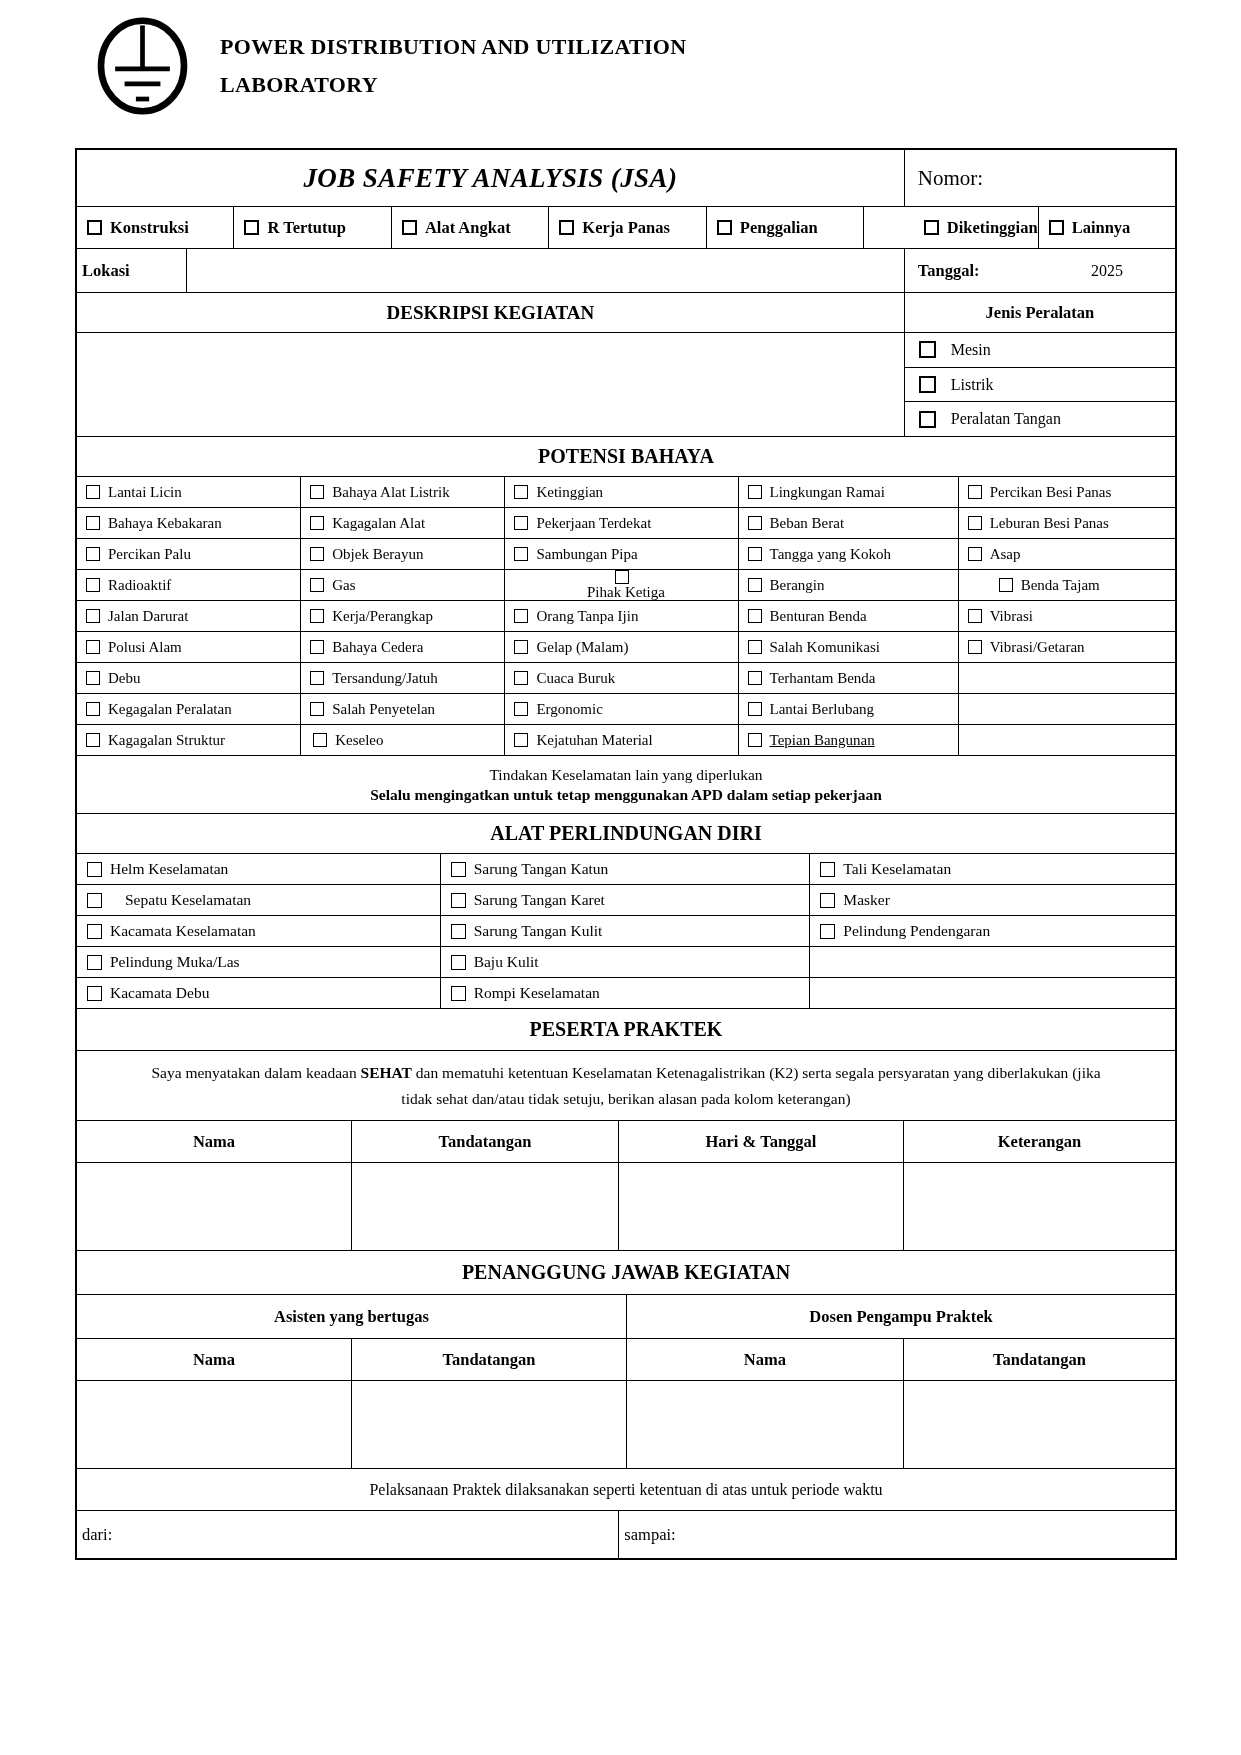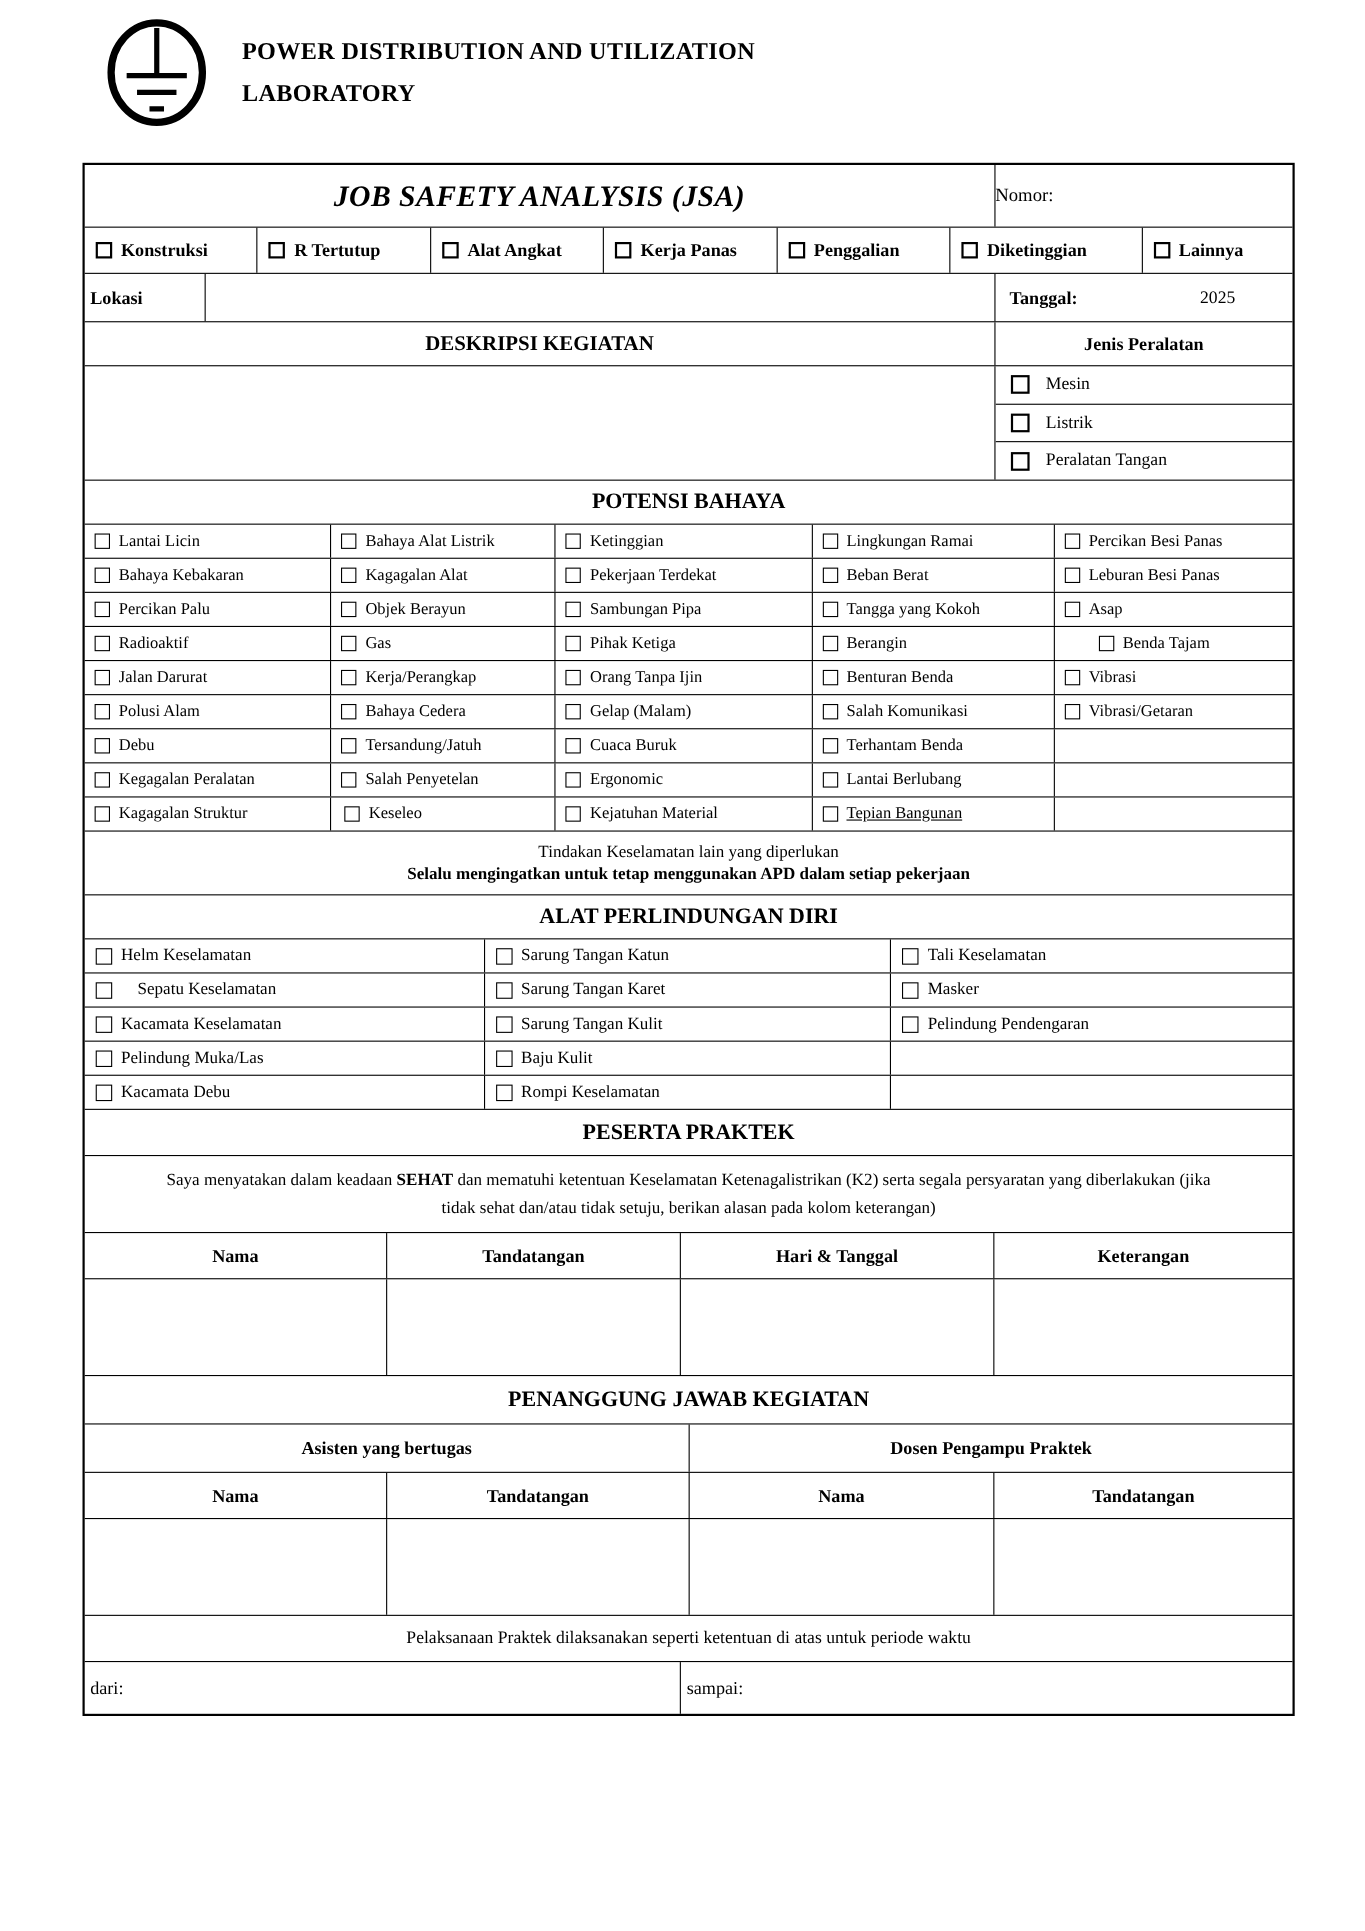--- a/index.html
+++ b/index.html
@@ -22,21 +22,21 @@
   .col{flex-direction:column;justify-content:center}
   .b{font-weight:bold}
   .fs20{font-size:20px}.fs19{font-size:19px}.fs17{font-size:16.5px}.fs16{font-size:16px}
   .pl13{padding-left:5px}
 
   .h56{height:56px}.h44{height:44px}.h42{height:42px}.h40{height:40px}.h104{height:104px}
   .h58{height:58px}.h70{height:70px}.h88{height:88px}.h48{height:48px}
   .hz{height:31px}.pp{height:31px}
 
   .title-cell{font-size:27px;font-weight:bold;font-style:italic;letter-spacing:.4px}
-  .nomor-cell{font-size:17px}
+  .nomor-cell{padding-left:13px;font-size:21px}
   .tanggal-cell{padding-left:13px}
   .tanggal-cell .val{margin-left:auto;margin-right:52px;font-size:16px;font-weight:normal}
 
   
   .cbcell{padding-left:9px}
   .cb{width:14px;height:14px;border:1.9px solid #000;margin-right:8px;flex:none;background:#fff;box-sizing:border-box}
   .cb-big{width:17px;height:17px;border:2px solid #000;margin-right:15px}
   .cb-label{font-size:15px;white-space:nowrap}
   .row-types .cbcell{padding-left:10px}
   .row-types .cb{width:15px;height:15px;border:2px solid #000}
@@ -96,21 +96,21 @@
         <span class="cb-label">Alat Angkat</span>
       </div>
       <div class="c cbcell" style="width: 14.34%;">
         <span class="cb"></span>
         <span class="cb-label">Kerja Panas</span>
       </div>
       <div class="c cbcell" style="width: 14.34%;">
         <span class="cb"></span>
         <span class="cb-label">Penggalian</span>
       </div>
-      <div class="c cbcell" style="width: 15.88%;">
+      <div class="c cbcell" style="width: 15.88%; justify-content: flex-end;">
         <span class="cb"></span>
         <span class="cb-label">Diketinggian</span>
       </div>
       <div class="c cbcell" style="width: 12.51%;">
         <span class="cb"></span>
         <span class="cb-label">Lainnya</span>
       </div>
     </div>
 
   <div class="r h44">
@@ -220,21 +220,21 @@
       </div>
       <div class="r hz">
         <div class="c cbcell" style="width: 20.33%;">
           <span class="cb"></span>
           <span class="cb-label">Radioaktif</span>
         </div>
         <div class="c cbcell" style="width: 18.6%;">
           <span class="cb"></span>
           <span class="cb-label">Gas</span>
         </div>
-        <div class="c cbcell" style="width: 21.23%;">
+        <div class="c cbcell" style="width: 21.23%; flex-direction: column;">
           <span class="cb"></span>
           <span class="cb-label">Pihak Ketiga</span>
         </div>
         <div class="c cbcell" style="width: 20.05%;">
           <span class="cb"></span>
           <span class="cb-label">Berangin</span>
         </div>
         <div class="c cbcell" style="width: 19.79%; padding-left: 40px;">
           <span class="cb"></span>
           <span class="cb-label">Benda Tajam</span>

